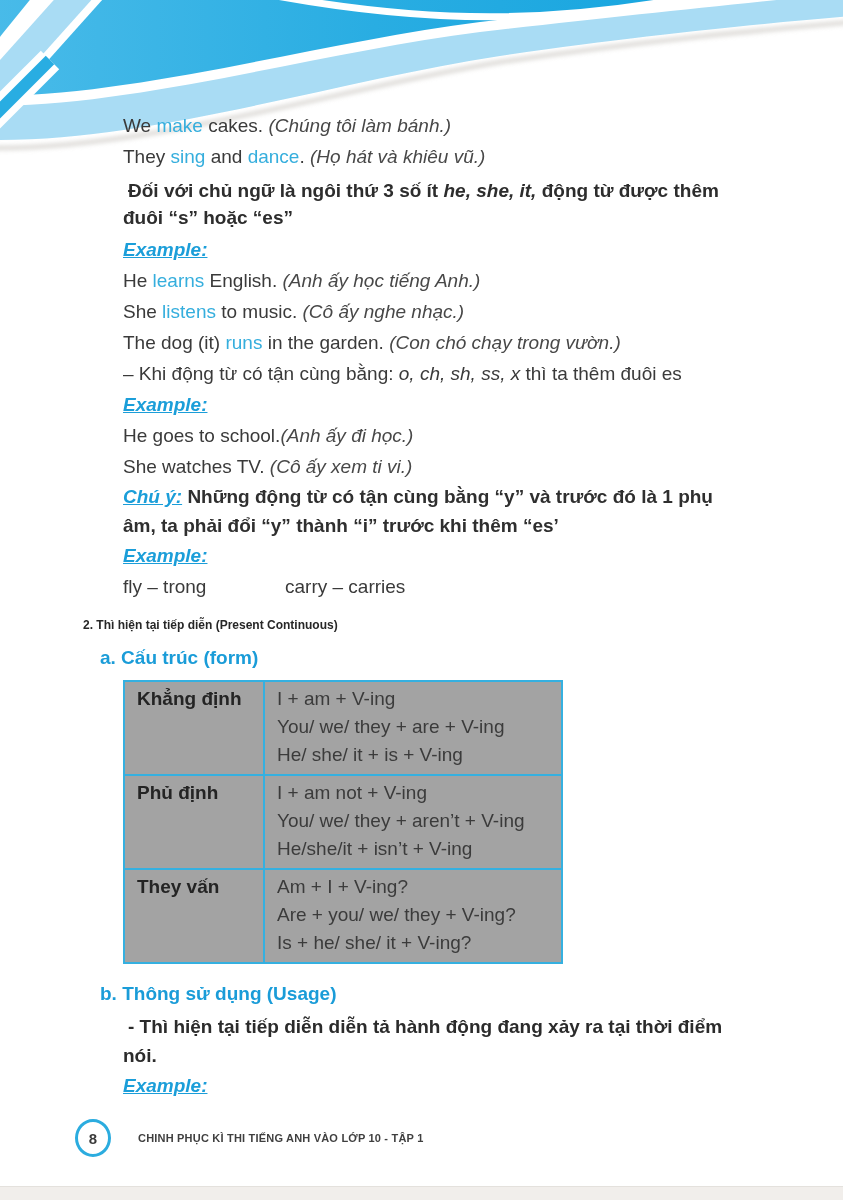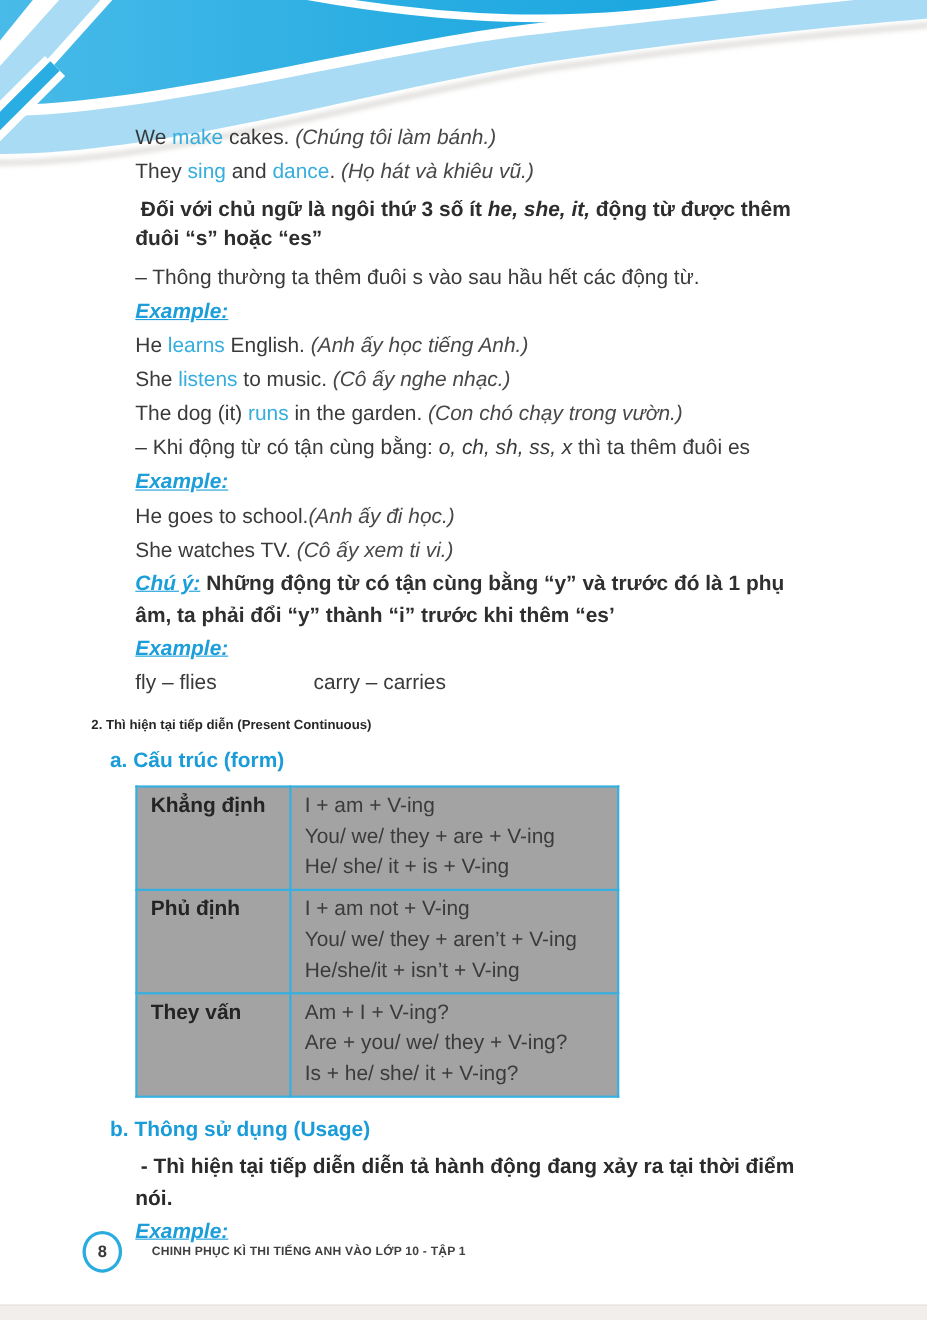--- a/index.html
+++ b/index.html
@@ -109,21 +109,20 @@
 </div>
 
 <div class="content">
 
   <div class="line"><span>We </span><span class="verb">make</span><span> cakes. </span><span class="trans">(Chúng tôi làm bánh.)</span></div>
 
   <div class="line"><span>They </span><span class="verb">sing</span><span> and </span><span class="verb">dance</span><span>. </span><span class="trans">(Họ hát và khiêu vũ.)</span></div>
 
   <div class="bold-para"><span>Đối với chủ ngữ là ngôi thứ 3 số ít </span><span class="pronouns">he, she, it,</span><span> động từ được thêm đuôi “s” hoặc “es”</span></div>
 
-  <div class="note-line"><span>– Thông thường ta thêm đuôi s vào sau hầu hết các động từ.</span></div>
 
   <div class="line"><span class="example-label">Example:</span></div>
 
   <div class="line"><span>He </span><span class="verb">learns</span><span> English. </span><span class="trans">(Anh ấy học tiếng Anh.)</span></div>
 
   <div class="line"><span>She </span><span class="verb">listens</span><span> to music. </span><span class="trans">(Cô ấy nghe nhạc.)</span></div>
 
   <div class="line"><span>The dog (it) </span><span class="verb">runs</span><span> in the garden. </span><span class="trans">(Con chó chạy trong vườn.)</span></div>
 
   <div class="line"><span>– Khi động từ có tận cùng bằng: </span><span class="endings">o, ch, sh, ss, x</span><span> thì ta thêm đuôi es</span></div>
@@ -131,21 +130,21 @@
   <div class="line"><span class="example-label">Example:</span></div>
 
   <div class="line"><span>He goes to school.</span><span class="trans">(Anh ấy đi học.)</span></div>
 
   <div class="line"><span>She watches TV. </span><span class="trans">(Cô ấy xem ti vi.)</span></div>
 
   <div class="note-para"><span class="chuy">Chú ý:</span><span> Những động từ có tận cùng bằng “y” và trước đó là 1 phụ âm, ta phải đổi “y” thành “i” trước khi thêm “es’</span></div>
 
   <div class="line"><span class="example-label">Example:</span></div>
 
-  <div class="pairs-line"><span class="pair-first">fly – flies</span><span>carry – carries</span></div>
+  <div class="pairs-line"><span class="pair-first">fly – trong</span><span>carry – carries</span></div>
 
   <div class="h2-heading">2. Thì hiện tại tiếp diễn (Present Continuous)</div>
 
   <div class="sub-heading">a. Cấu trúc (form)</div>
 
   <table class="gtable">
     <tbody>
       <tr>
         <td class="lbl">Khẳng định</td>
         <td class="frm">

